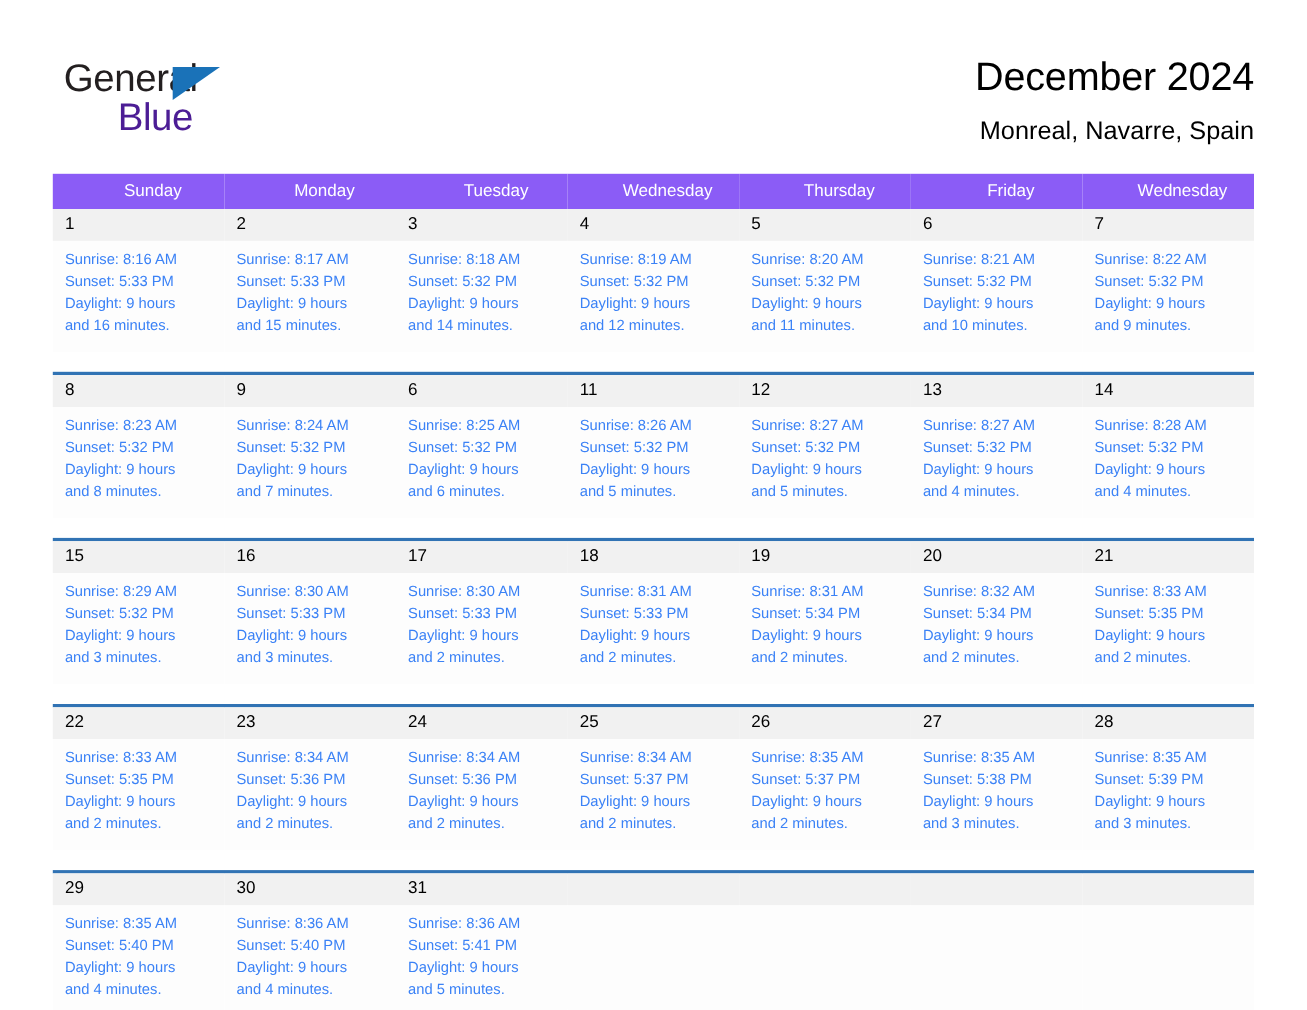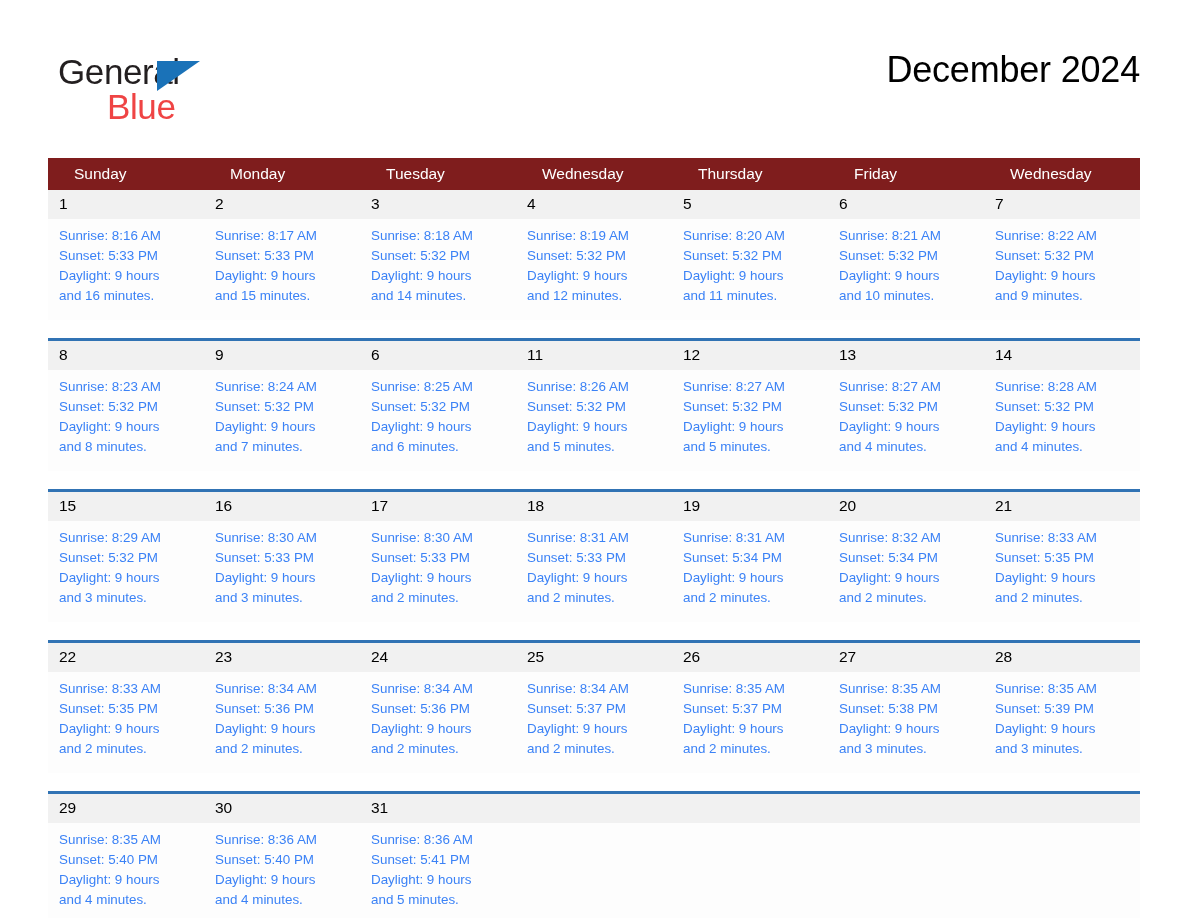--- a/index.html
+++ b/index.html
@@ -56,21 +56,21 @@
     height: 0;
     border-left: 43px solid #1a72b8;
     border-bottom: 30px solid transparent;
   }
   .logo-blue {
     position: absolute;
     left: 49px;
     top: 35px;
     font-size: 35px;
     letter-spacing: -0.4px;
-    color: #ef4444;
+    color: #4c1d95;
     font-weight: 400;
     line-height: 40px;
   }
 
   .title-block {
     position: absolute;
     right: 0;
     top: 0;
     text-align: right;
   }
@@ -94,25 +94,25 @@
     position: absolute;
     left: 48px;
     top: 158px;
     width: 1092px;
     border-collapse: collapse;
     table-layout: fixed;
   }
   .calendar col { width: 14.2857%; }
 
   .dow-row th {
-    background: #7f1d1d;
+    background: #8b5cf6;
     color: #ffffff;
     font-weight: 400;
     font-size: 15.5px;
-    text-align: left;
+    text-align: center;
     padding: 6px 0 7px 26px;
     line-height: 19px;
     border: none;
   }
 
   .week-sep td {
     padding: 0;
     height: 3px;
     background: #3173b4;
     border: none;
@@ -155,20 +155,21 @@
   <div class="header">
 
     <div class="logo">
       <span class="logo-general">General</span>
       <span class="logo-tri"></span>
       <span class="logo-blue">Blue</span>
     </div>
 
     <div class="title-block">
       <div class="cal-title">December 2024</div>
+      <div class="cal-subtitle">Monreal, Navarre, Spain</div>
     </div>
 
   </div>
 
   <table class="calendar">
     <colgroup>
       <col>
         <col>
         <col>
         <col>

